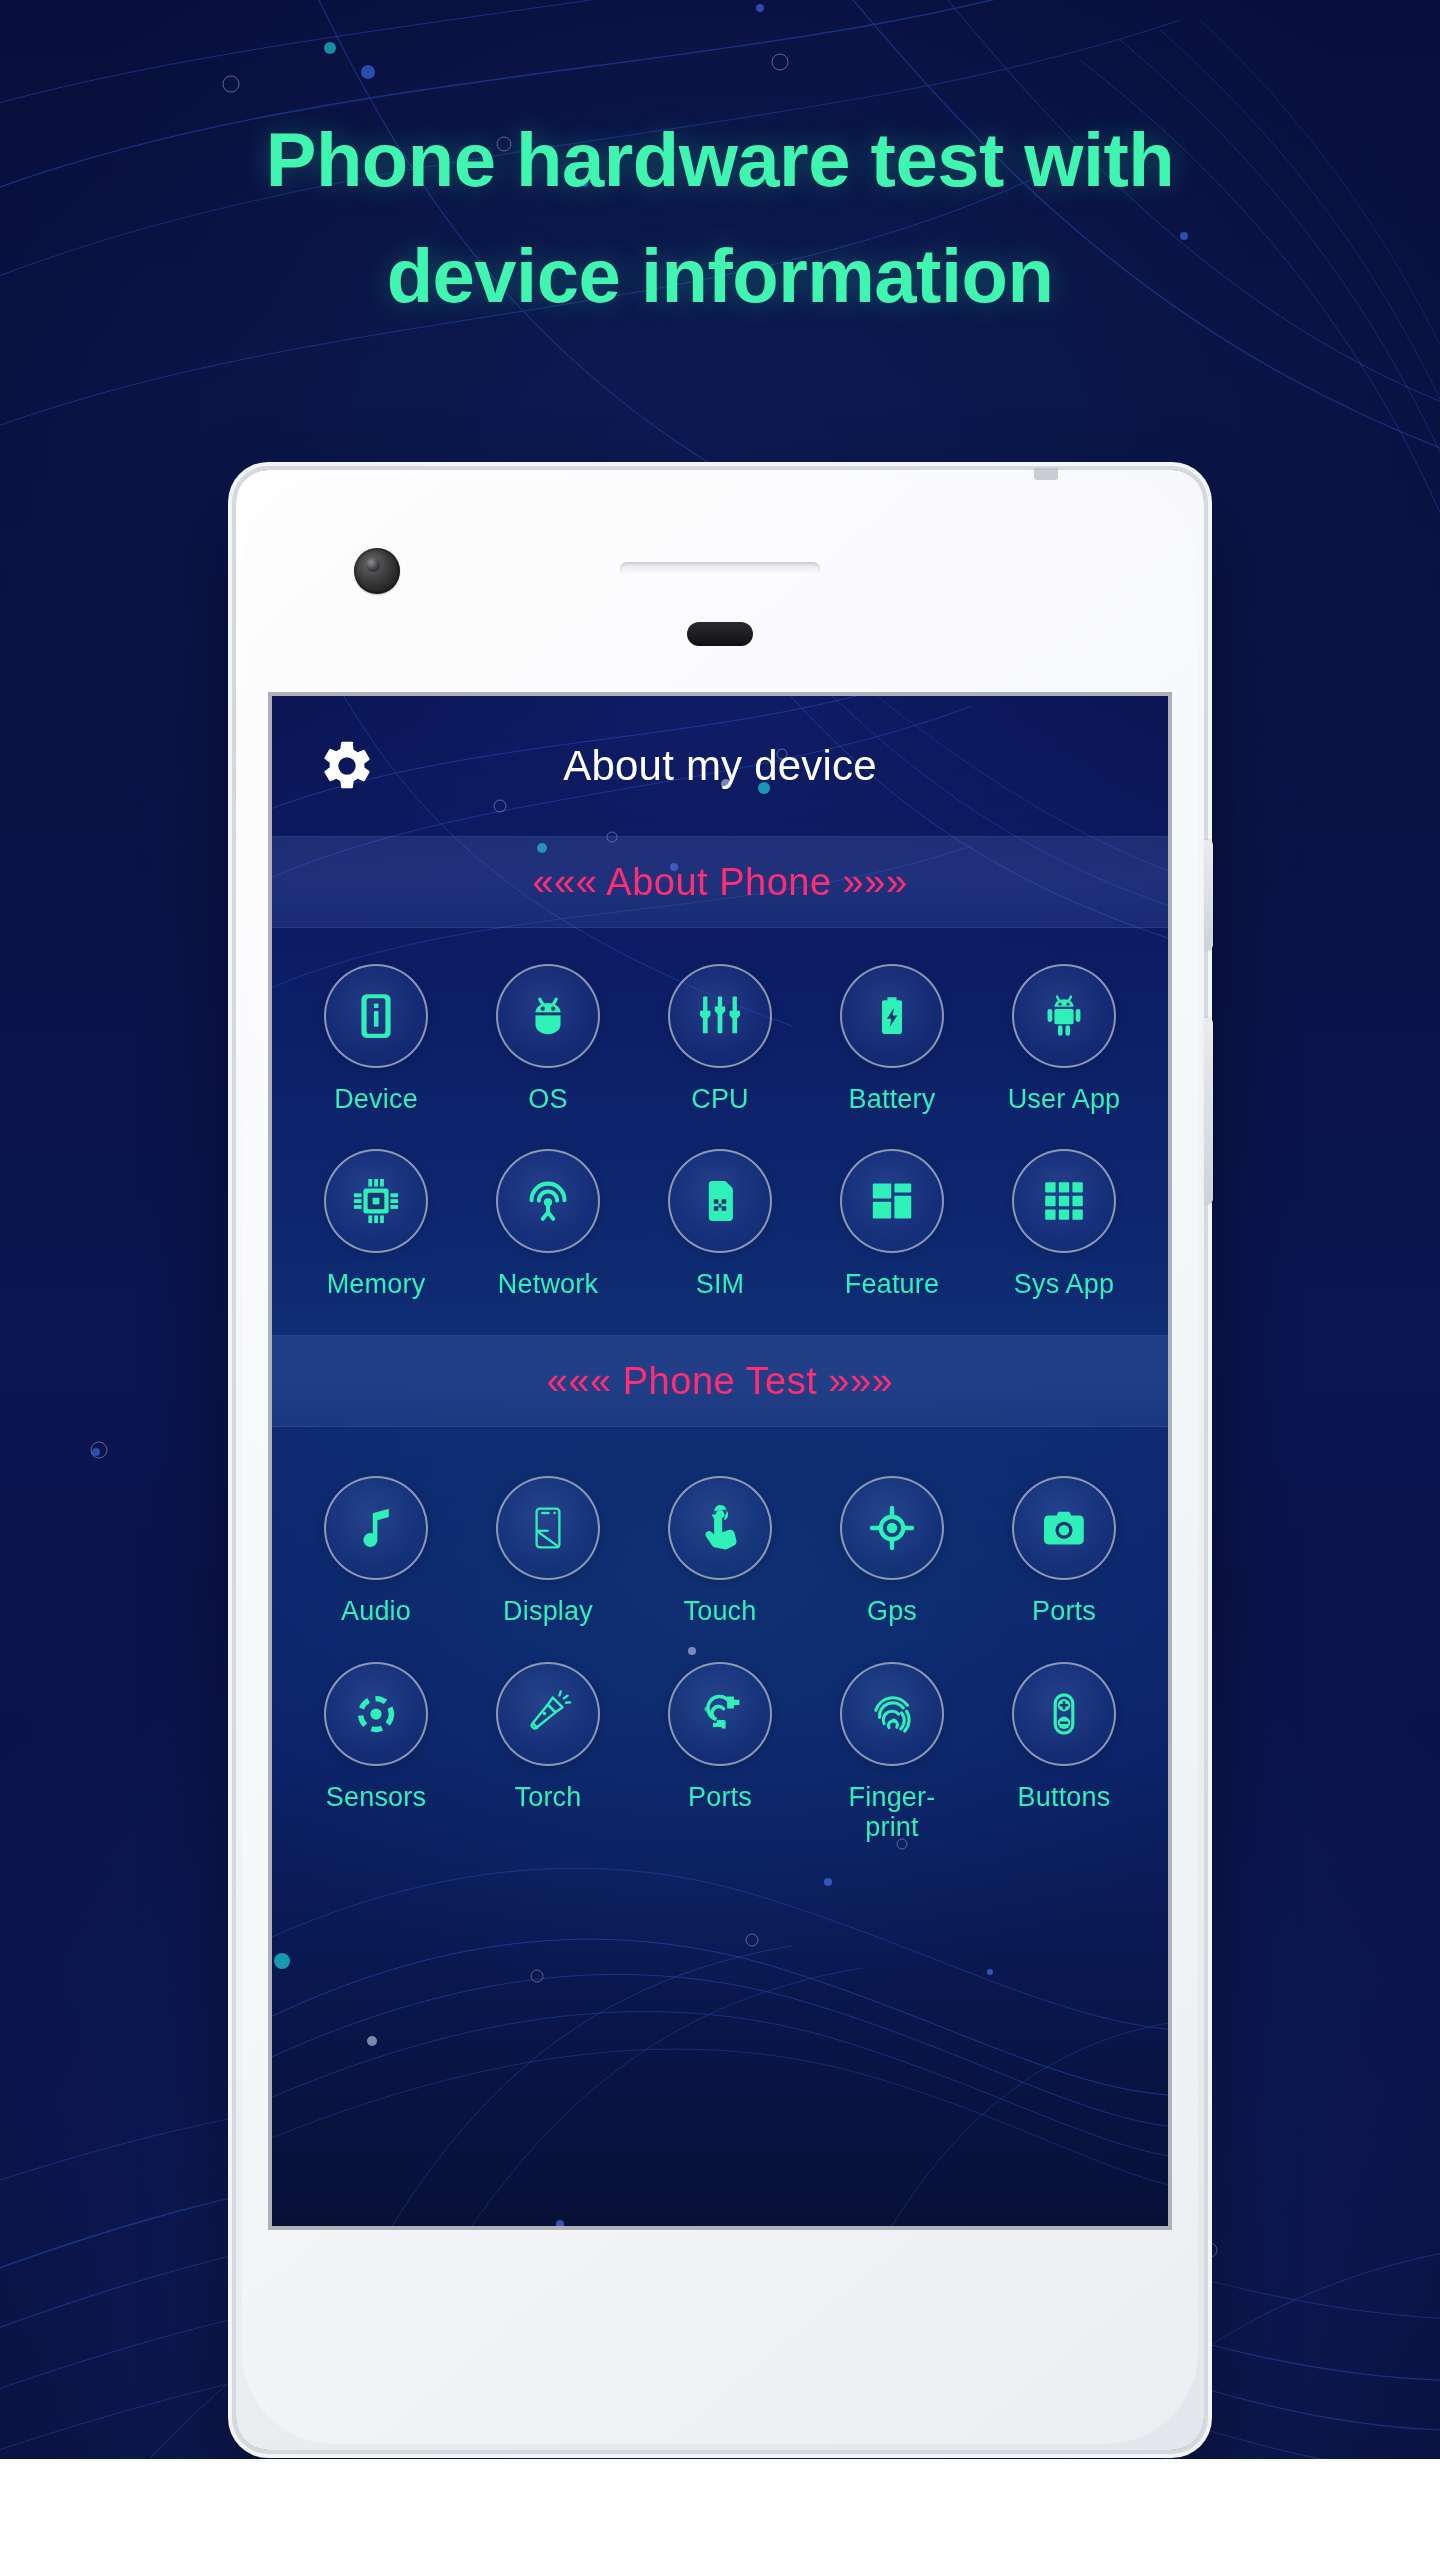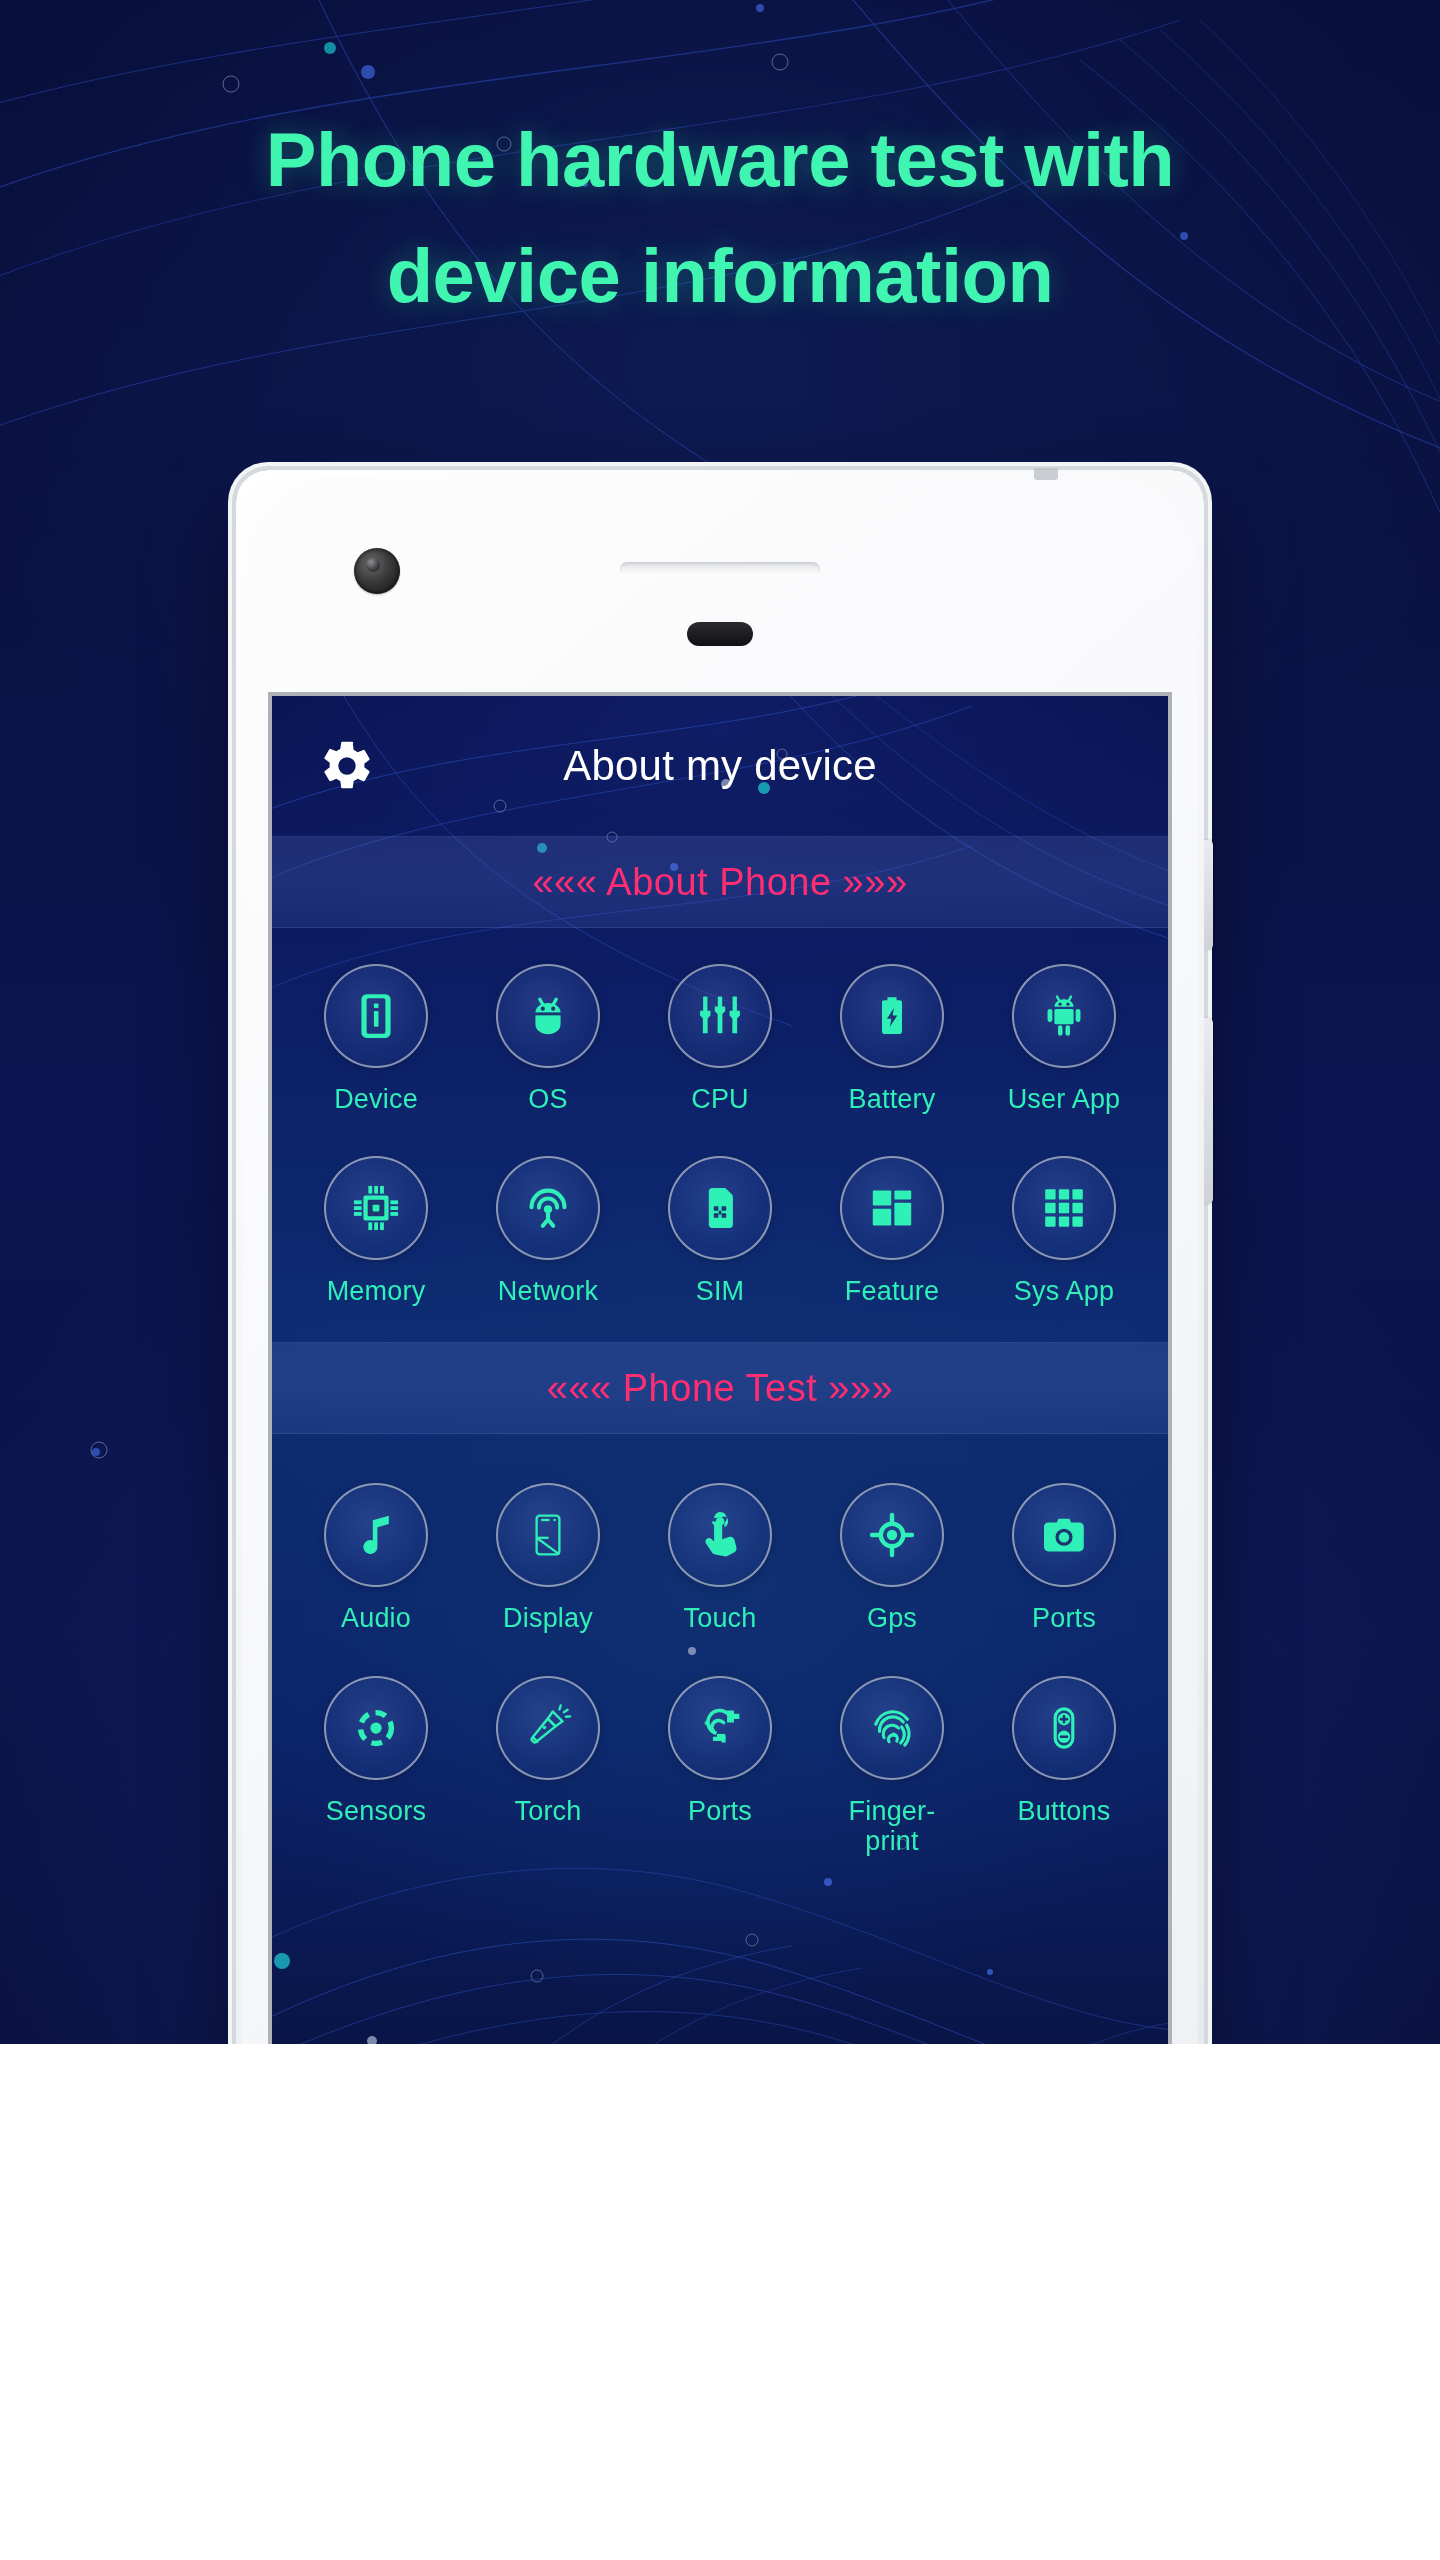--- a/index.html
+++ b/index.html
@@ -8,21 +8,21 @@
     width: 1440px;
     height: 2560px;
     overflow: hidden;
     font-family: "Liberation Sans", sans-serif;
   }
 
   
   .promo {
     position: relative;
     width: 1440px;
-    height: 2044px;
+    height: 2459px;
     background:
       radial-gradient(ellipse 1100px 900px at 50% 18%, #0d1a52 0%, rgba(8,16,62,0) 70%),
       radial-gradient(ellipse 1400px 1200px at 50% 95%, #122168 0%, rgba(9,17,66,0) 72%),
       linear-gradient(180deg, #080f3c 0%, #0a1344 28%, #0b1550 55%, #0a1246 80%, #070d33 100%);
     overflow: hidden;
   }
   .bg-svg {
     position: absolute;
     inset: 0;
     width: 1440px;
@@ -185,21 +185,21 @@
     font-size: 38px;
     font-weight: 400;
     letter-spacing: .5px;
     white-space: nowrap;
   }
 
   
   .grid {
     display: grid;
     grid-template-columns: repeat(5, 1fr);
-    row-gap: 14px;
+    row-gap: 7px;
     padding: 26px 18px 18px 18px;
   }
   .grid.test-grid { padding-top: 39px; }
 
   .tile {
     display: flex;
     flex-direction: column;
     align-items: center;
     padding: 10px 2px 18px 2px;
   }

